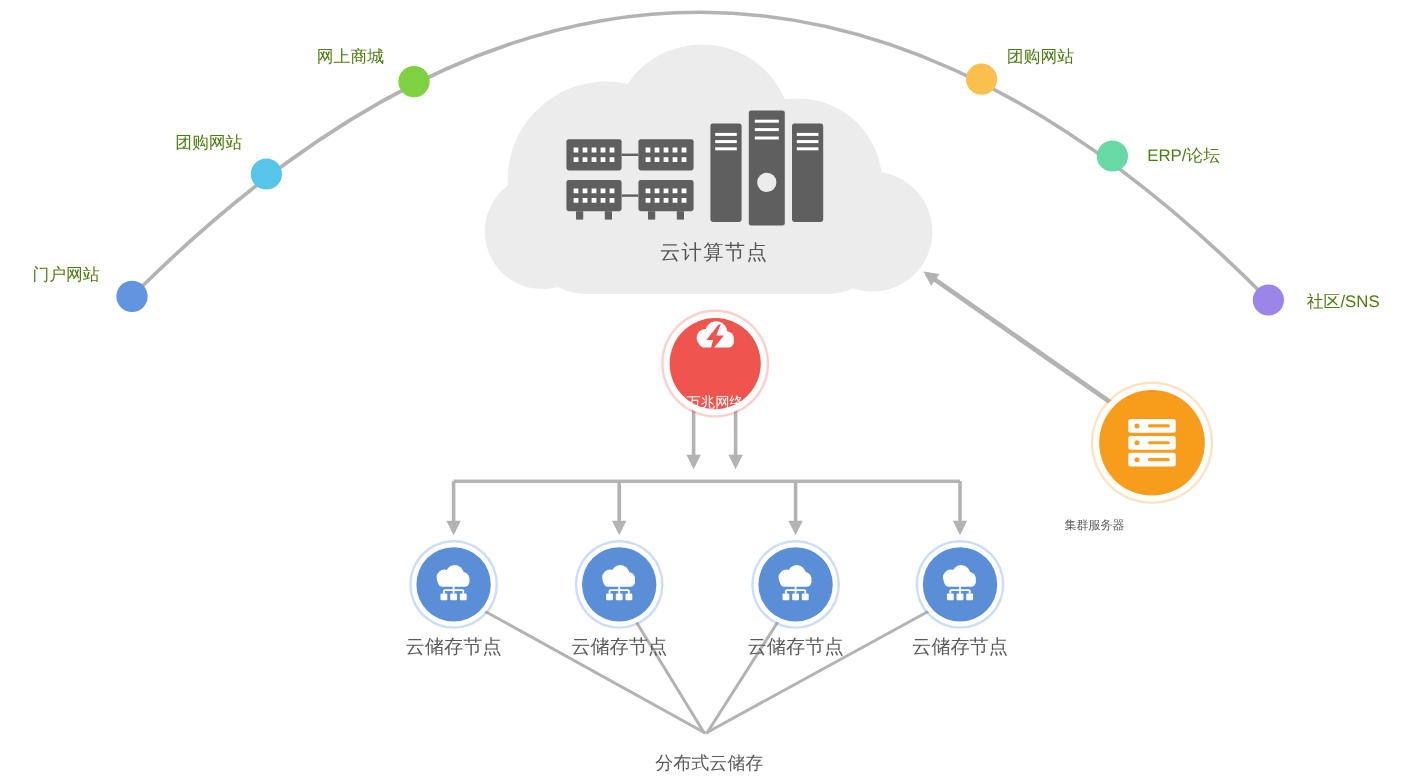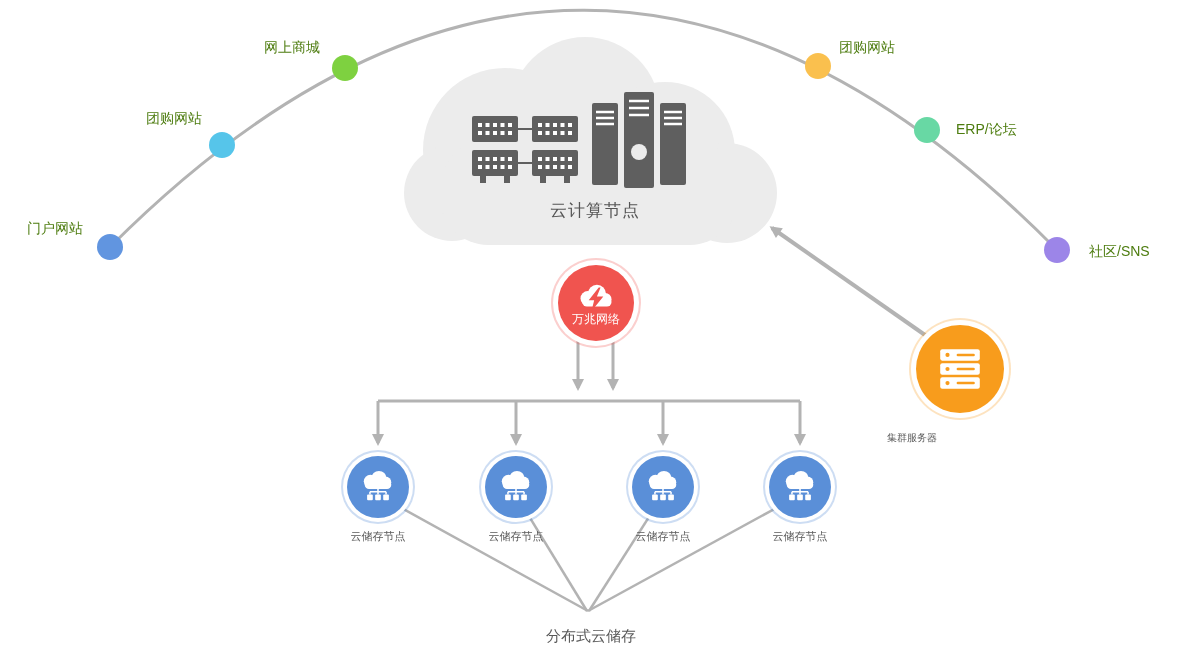--- a/index.html
+++ b/index.html
@@ -13,21 +13,21 @@
   .node{position:absolute;border-radius:50%;display:flex;flex-direction:column;
         align-items:center;justify-content:center;}
   .node-net{left:558px;top:265px;width:76px;height:76px;
             box-shadow:0 0 0 5px #fff,0 0 0 7px rgba(240,84,79,.28);}
   .node-net .t{color:#fff;font-size:12px;margin-top:0;line-height:1;}
   .node-store{width:62px;height:62px;top:456px;
               box-shadow:0 0 0 4px #fff,0 0 0 6px rgba(90,143,216,.3);}
   .node-cluster{left:916px;top:325px;width:88px;height:88px;
                 box-shadow:0 0 0 5px #fff,0 0 0 7px rgba(248,156,28,.28);}
   .store-lbl{position:absolute;top:529px;width:120px;text-align:center;
-             font-size:11px;color:#595959;}
+             font-size:16px;color:#595959;}
   .dist-lbl{position:absolute;left:506px;top:627px;width:170px;text-align:center;
             font-size:15px;color:#595959;}
   .cluster-lbl{position:absolute;left:852px;top:431px;width:120px;text-align:center;
                font-size:10px;color:#595959;}
 </style>
 </head>
 <body>
 
 <div class="stage">
 
@@ -123,21 +123,21 @@
 
   <div class="lbl" style="left:27px;top:220px">门户网站</div>
   <div class="lbl" style="left:146px;top:110px">团购网站</div>
   <div class="lbl" style="left:264px;top:39px">网上商城</div>
   <div class="lbl" style="left:839px;top:39px">团购网站</div>
   <div class="lbl" style="left:956px;top:121px">ERP/论坛</div>
   <div class="lbl" style="left:1089px;top:243px">社区/SNS</div>
 
   <div class="cloud-lbl">云计算节点</div>
 
-  <div class="node node-net" style="background: rgb(240, 84, 79);">
+  <div class="node node-net" style="background: rgb(240, 84, 79); justify-content: space-between;">
     <svg width="46" height="31" viewBox="0 0 48 34">
       <g fill="#ffffff">
         <circle cx="15" cy="18" r="8"></circle>
           <circle cx="25" cy="13" r="10"></circle>
         <circle cx="34" cy="19" r="7"></circle>
           <rect x="9" y="17" width="32" height="10" rx="5"></rect>
       </g>
       <polygon points="27,6 16,20 22,20 19,32 32,16 25,16 29,6" fill="#f0544f"></polygon>
     </svg>
     <div class="t">万兆网络</div>

